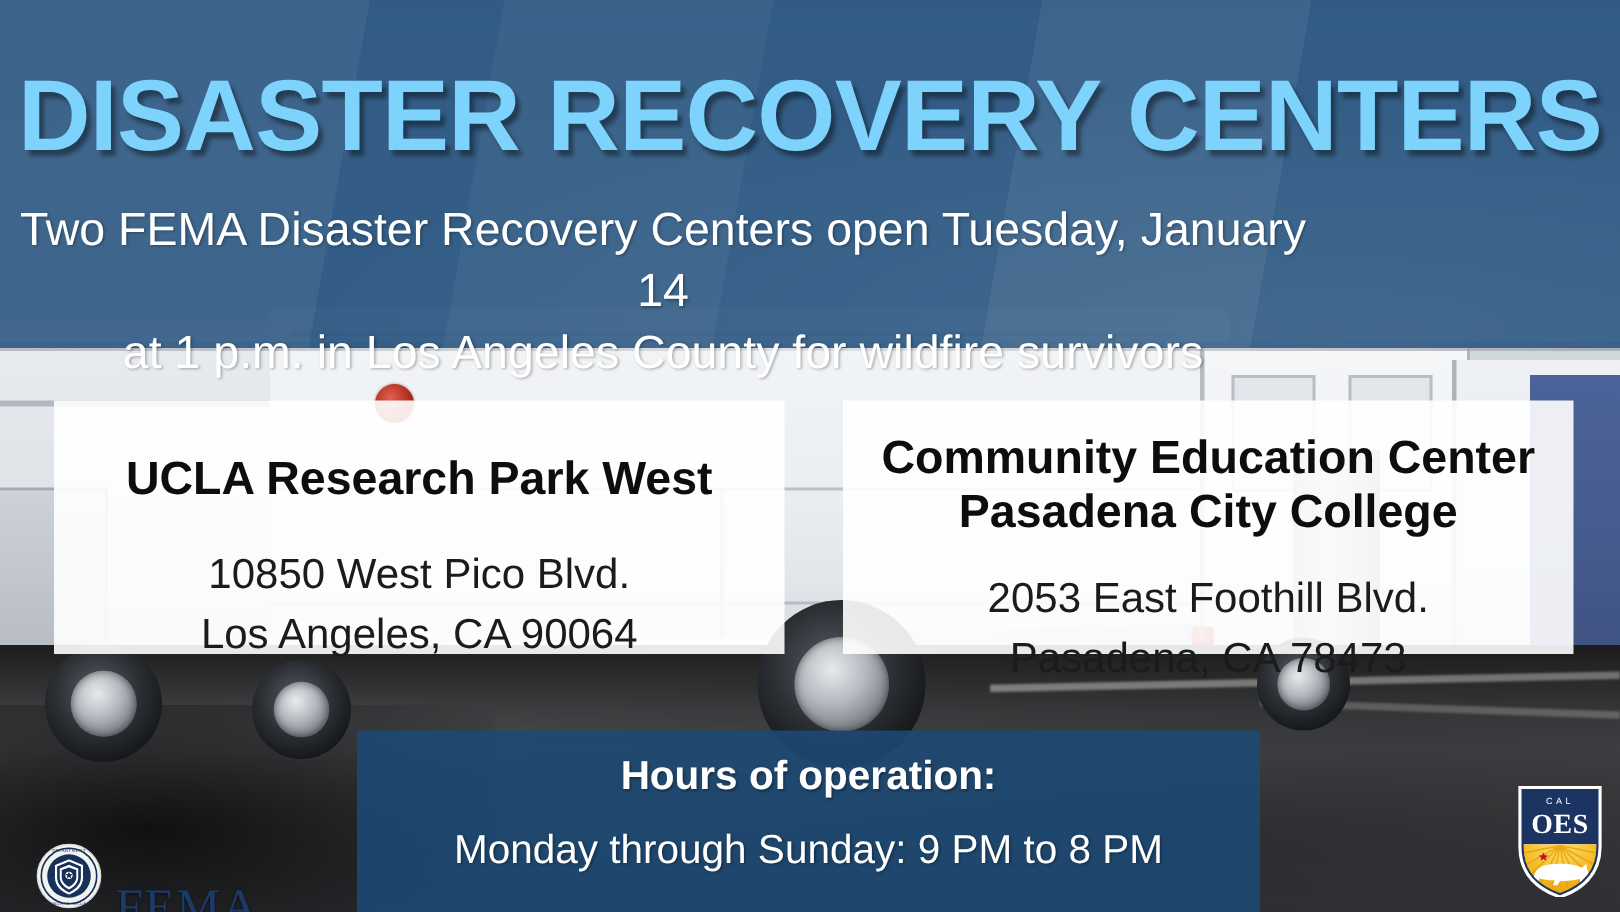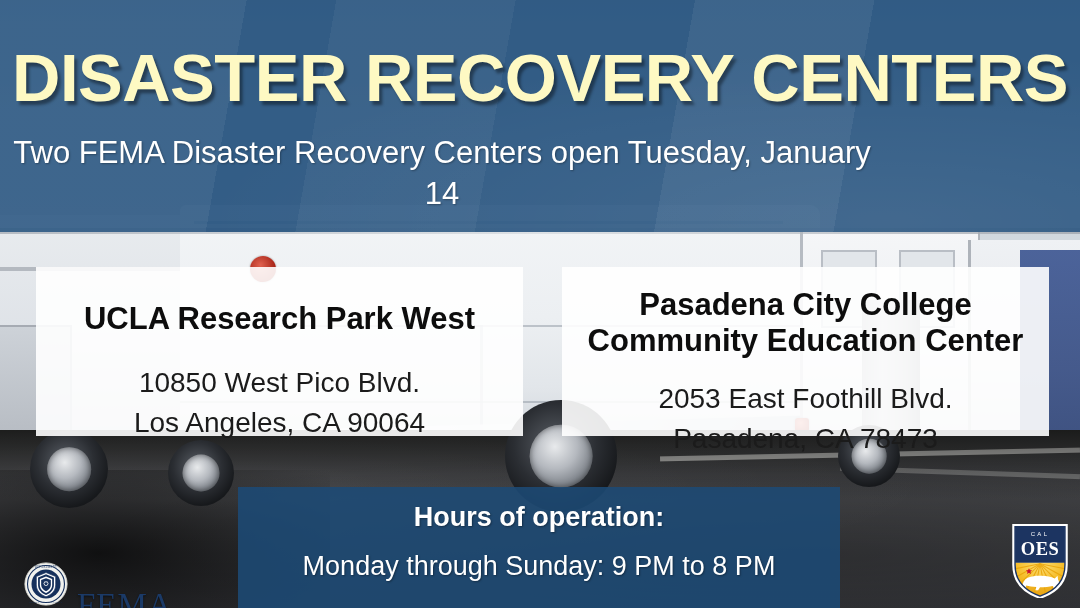--- a/index.html
+++ b/index.html
@@ -155,21 +155,21 @@
     position:absolute; inset:0;
     background:
       linear-gradient(100deg, rgba(255,255,255,.055) 0 22%, transparent 22% 30%,
                       rgba(255,255,255,.045) 30% 46%, transparent 46% 62%,
                       rgba(255,255,255,.06) 62% 78%, transparent 78% 100%),
       radial-gradient(ellipse at 82% 95%, rgba(255,255,255,.07), transparent 55%);
   }
   .poster-title {
     position:absolute; left:0; top:44px; width:1080px;
     text-align:center;
-    color:#fef9c3;
+    color:#7dd3fc;
     font-size:67px;
     font-weight:bold;
     letter-spacing:-0.5px;
     line-height:1;
     transform:scaleX(1.0);
     text-shadow:3px 4px 3px rgba(0,0,0,.40);
     white-space:nowrap;
   }
   .poster-subtitle {
     position:absolute; left:0; top:132px; width:884px;
@@ -288,36 +288,37 @@
   </div>
 
   <div class="header-band">
     <div class="bg-ghost"></div>
   </div>
 
   <div class="poster-title">DISASTER RECOVERY CENTERS</div>
 
   <div class="poster-subtitle">
     <span>Two FEMA Disaster Recovery Centers open Tuesday, January 14</span>
+    <span>at 1 p.m. in Los Angeles County for wildfire survivors</span>
   </div>
 
   <div class="loc-card left">
     <div class="loc-name">
       <span>UCLA Research Park West</span>
     </div>
     <div class="loc-addr">
       <span>10850 West Pico Blvd.</span>
       <span>Los Angeles, CA 90064</span>
     </div>
   </div>
 
   <div class="loc-card right">
     <div class="loc-name">
+      <span>Community Education Center</span>
       <span>Pasadena City College</span>
-      <span>Community Education Center</span>
     </div>
     <div class="loc-addr">
       <span>2053 East Foothill Blvd.</span>
       <span>Pasadena, CA 78473</span>
     </div>
   </div>
 
   <div class="hours-banner">
     <div class="hours-title">Hours of operation:</div>
     <div class="hours-value">Monday through Sunday: 9 PM to 8 PM</div>

